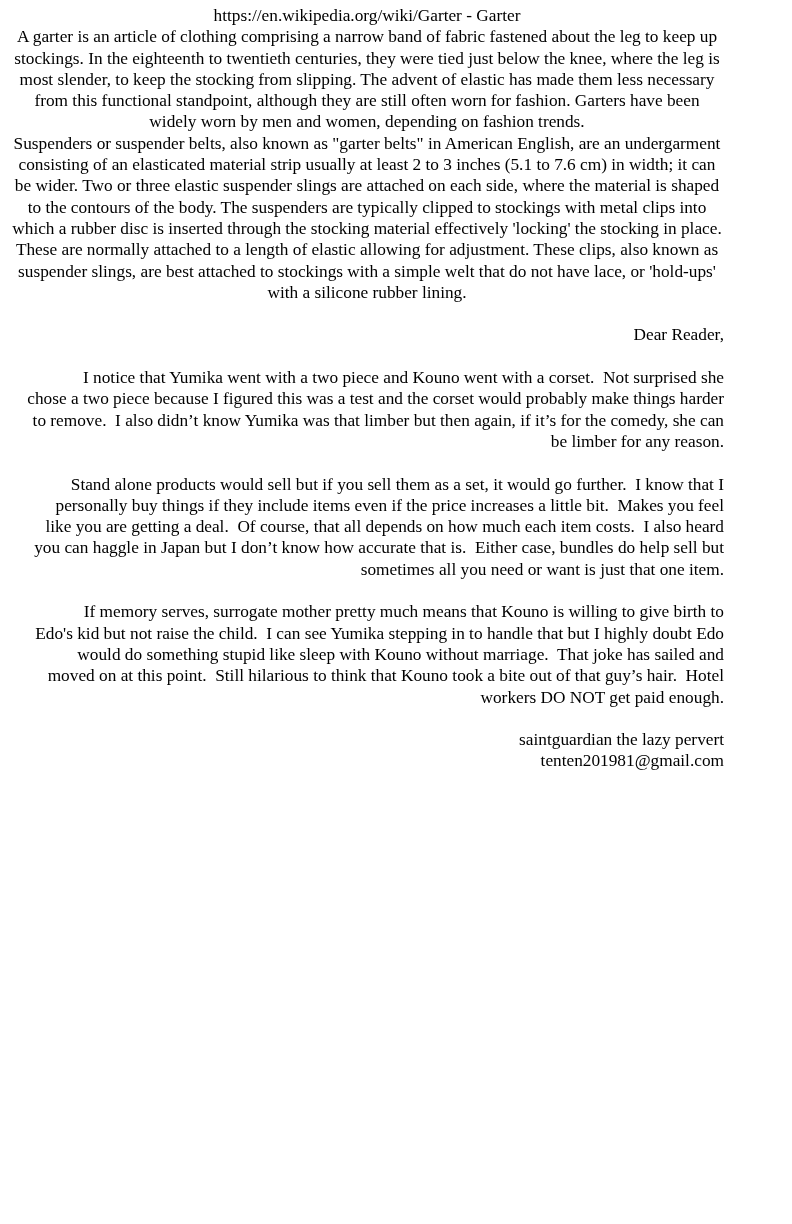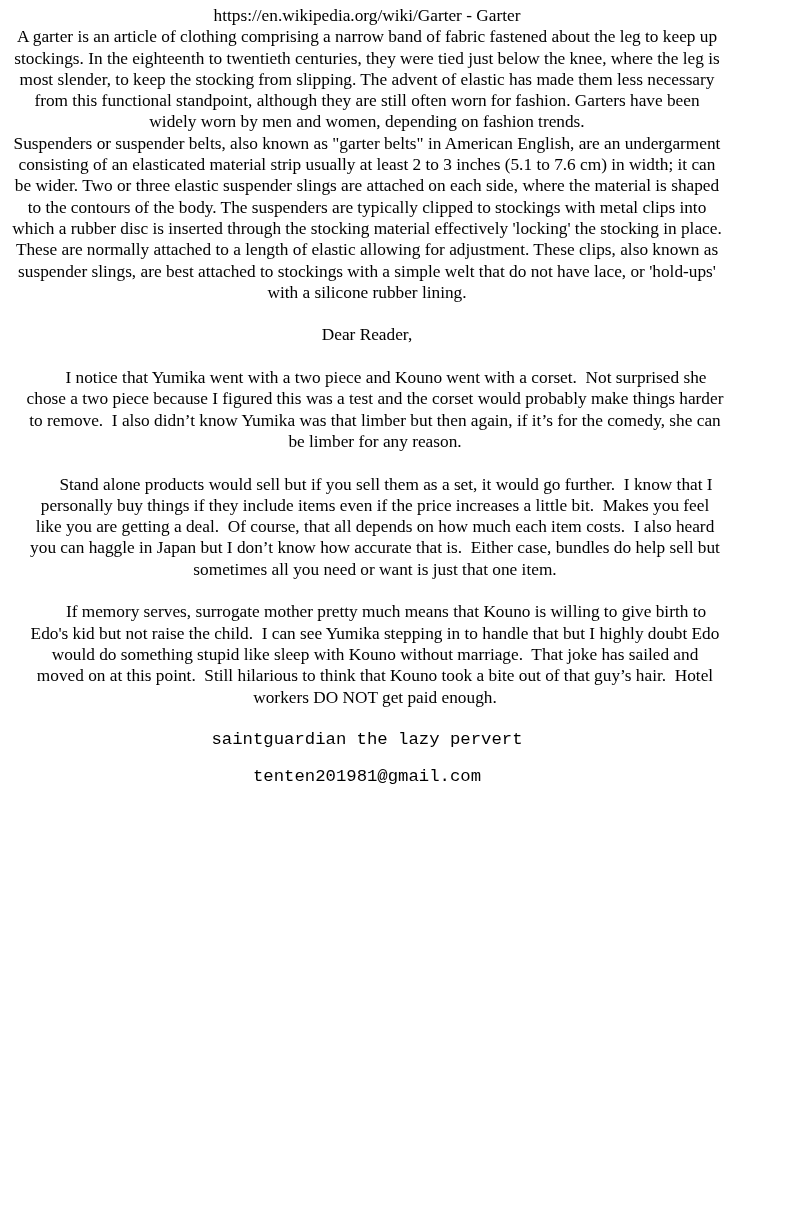--- a/index.html
+++ b/index.html
@@ -27,34 +27,33 @@
     margin: 0;
     text-align: center;
     white-space: pre-wrap;
   }
   
   .letter {
     margin-top: 12px;
   }
   .letter p {
     margin: 21.3px 0 0 0;
-    text-align: center;
+    text-align: right;
     white-space: pre-wrap;
   }
   .letter p.body-para {
     text-indent: 22px;
     margin-left: 16px;
   }
   .signature {
     margin-top: 21.3px;
   }
   .signature p {
-    margin: 16px;
+    margin: 0;
     white-space: pre-wrap;
-    font-family: Liberation Mono, monospace;
   }
 </style>
 </head>
 <body>
 
 <div class="page">
 
   <div class="wiki-section">
     <p>https://en.wikipedia.org/wiki/Garter - Garter</p>
     <p>A garter is an article of clothing comprising a narrow band of fabric fastened about the leg to keep up stockings. In the eighteenth to twentieth centuries, they were tied just below the knee, where the leg is most slender, to keep the stocking from slipping. The advent of elastic has made them less necessary from this functional standpoint, although they are still often worn for fashion. Garters have been widely worn by men and women, depending on fashion trends.</p>

